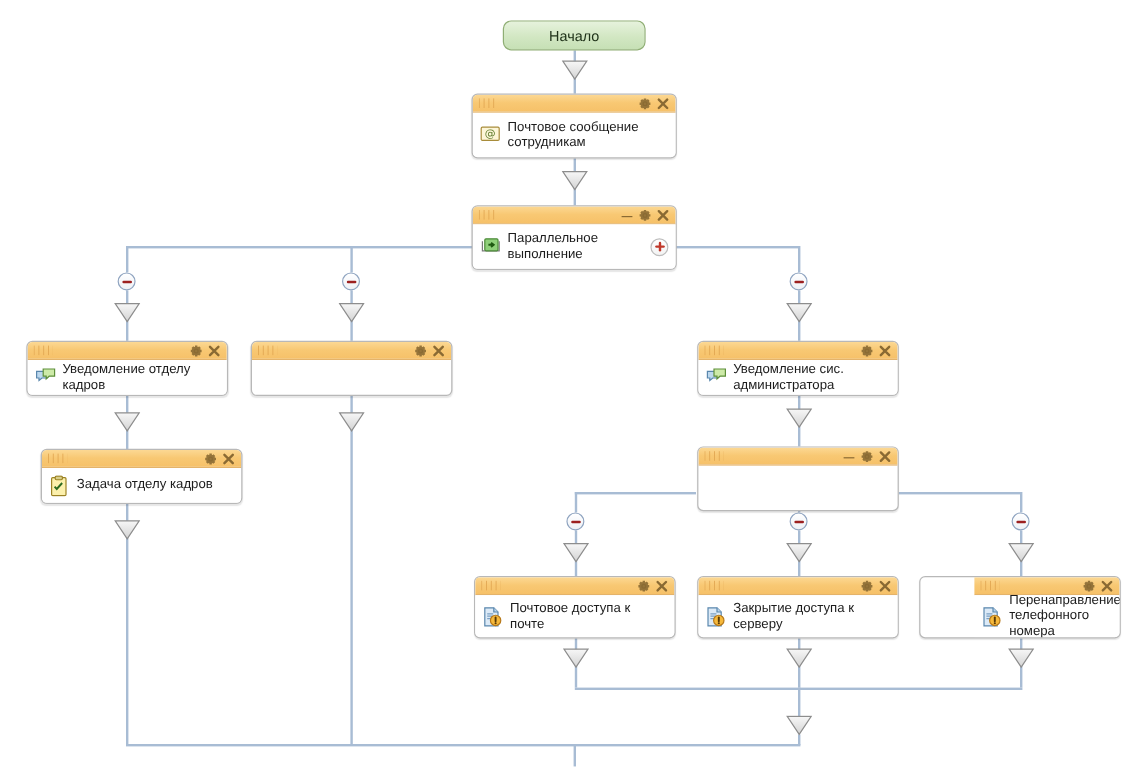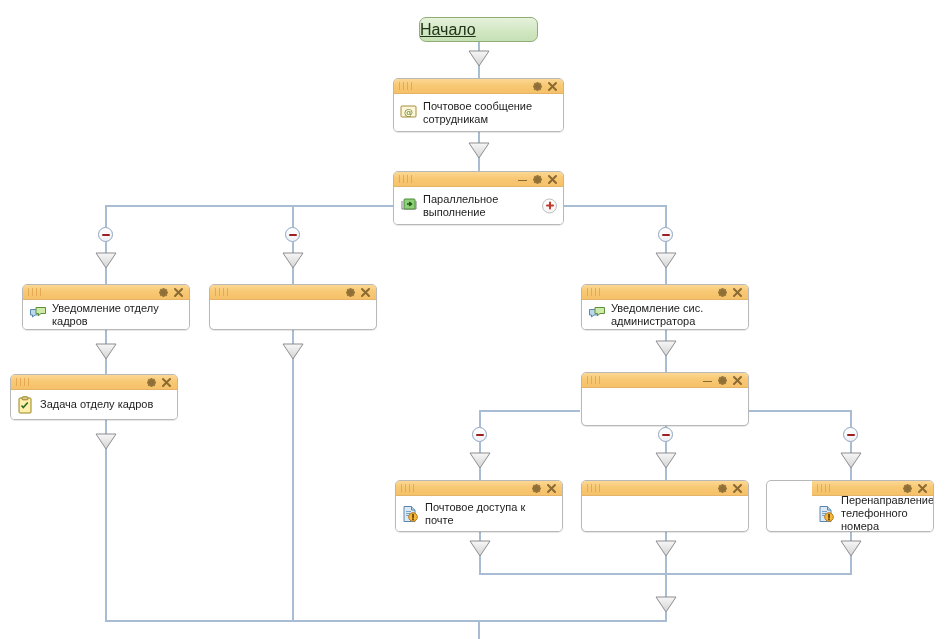--- a/index.html
+++ b/index.html
@@ -58,24 +58,23 @@
 
   
   .start-node {
     position: absolute;
     box-sizing: border-box;
     border: 1px solid #8fae74;
     border-radius: 7px;
     background: linear-gradient(#e6f2dc, #d2e7c3 55%, #c6e0b5);
     display: flex;
     align-items: center;
-    justify-content: flex-start;
-    font-size: 16px;
+    justify-content: center;
+    font-size: 12px;
     color: #20331a;
-    text-decoration: underline;
   }
 
   
   .node {
     position: absolute;
     box-sizing: border-box;
     border: 1px solid #b8b8b8;
     border-radius: 5px;
     background: #ffffff;
     box-shadow: 0 1px 1px rgba(0,0,0,0.10);
@@ -446,21 +445,21 @@
         <svg width="18" height="16" viewBox="0 0 18 16">
             <path d="M1.5 3.5h8.5v5.5H6l-2.5 2V9H1.5z" fill="#bcd8ee" stroke="#5a87ad"></path>
             <path d="M7 1.5h9.5v6H12l-2.5 2.2V7.5H7z" fill="#cdeaa8" stroke="#5e8f3a"></path>
           </svg>
       </span>
       <span class="label">Уведомление сис.
 администратора</span>
     </div>
   </div>
 
-  <div class="node" style="left:10px; top:374px; width:168px; height:46px;">
+  <div class="node" style="left:34px; top:374px; width:168px; height:46px;">
     <div class="titlebar">
       <span class="grip"></span>
       <span class="tb-spacer"></span>
       <span class="tb-btn">
         <svg width="11" height="11" viewBox="0 0 11 11">
             <path fill="#8a6a33" d="M5.5 3.4a2.1 2.1 0 1 0 0 4.2 2.1 2.1 0 0 0 0-4.2zm0 3.1a1 1 0 1 1 0-2 1 1 0 0 1 0 2z"></path>
             <path fill="#8a6a33" d="M10 4.5h-.9a3.7 3.7 0 0 0-.3-.8l.6-.6-1.5-1.5-.6.6a3.7 3.7 0 0 0-.8-.3V1H4.5v.9a3.7 3.7 0 0 0-.8.3l-.6-.6-1.5 1.5.6.6a3.7 3.7 0 0 0-.3.8H1v2h.9c.07.28.17.55.3.8l-.6.6 1.5 1.5.6-.6c.25.13.52.23.8.3V10h2v-.9c.28-.07.55-.17.8-.3l.6.6 1.5-1.5-.6-.6c.13-.25.23-.52.3-.8H10z" opacity=".9"></path>
           </svg>
       </span>
       <span class="tb-btn">
@@ -540,47 +539,61 @@
             <path fill="#8a6a33" d="M5.5 3.4a2.1 2.1 0 1 0 0 4.2 2.1 2.1 0 0 0 0-4.2zm0 3.1a1 1 0 1 1 0-2 1 1 0 0 1 0 2z"></path>
             <path fill="#8a6a33" d="M10 4.5h-.9a3.7 3.7 0 0 0-.3-.8l.6-.6-1.5-1.5-.6.6a3.7 3.7 0 0 0-.8-.3V1H4.5v.9a3.7 3.7 0 0 0-.8.3l-.6-.6-1.5 1.5.6.6a3.7 3.7 0 0 0-.3.8H1v2h.9c.07.28.17.55.3.8l-.6.6 1.5 1.5.6-.6c.25.13.52.23.8.3V10h2v-.9c.28-.07.55-.17.8-.3l.6.6 1.5-1.5-.6-.6c.13-.25.23-.52.3-.8H10z" opacity=".9"></path>
           </svg>
       </span>
       <span class="tb-btn">
         <svg width="11" height="11" viewBox="0 0 11 11">
             <path stroke="#8a6a33" stroke-width="2" stroke-linecap="round" d="M2 2 L9 9 M9 2 L2 9"></path>
           </svg>
       </span>
     </div>
-  </div>
-
-  <div class="node" style="left:766px; top:480px; width:168px; height:52px;padding-left:45px;">
-    <div class="titlebar">
-      <span class="grip"></span>
-      <span class="tb-spacer"></span>
-      <span class="tb-btn">
-        <svg width="11" height="11" viewBox="0 0 11 11">
-            <path fill="#8a6a33" d="M5.5 3.4a2.1 2.1 0 1 0 0 4.2 2.1 2.1 0 0 0 0-4.2zm0 3.1a1 1 0 1 1 0-2 1 1 0 0 1 0 2z"></path>
-            <path fill="#8a6a33" d="M10 4.5h-.9a3.7 3.7 0 0 0-.3-.8l.6-.6-1.5-1.5-.6.6a3.7 3.7 0 0 0-.8-.3V1H4.5v.9a3.7 3.7 0 0 0-.8.3l-.6-.6-1.5 1.5.6.6a3.7 3.7 0 0 0-.3.8H1v2h.9c.07.28.17.55.3.8l-.6.6 1.5 1.5.6-.6c.25.13.52.23.8.3V10h2v-.9c.28-.07.55-.17.8-.3l.6.6 1.5-1.5-.6-.6c.13-.25.23-.52.3-.8H10z" opacity=".9"></path>
-          </svg>
-      </span>
-      <span class="tb-btn">
-        <svg width="11" height="11" viewBox="0 0 11 11">
-            <path stroke="#8a6a33" stroke-width="2" stroke-linecap="round" d="M2 2 L9 9 M9 2 L2 9"></path>
-          </svg>
-      </span>
-    </div>
     <div class="body">
       <span class="icon">
         <svg width="17" height="18" viewBox="0 0 17 18">
             <path d="M2 1.5h7.5L13 5v11.5H2z" fill="#dceaf7" stroke="#5a87ad"></path>
             <path d="M9.5 1.5V5H13" fill="#b9d4ea" stroke="#5a87ad"></path>
             <path d="M4 6.5h5M4 8.5h5M4 10.5h3" stroke="#7aa0c4" stroke-width="1"></path>
             <circle cx="11" cy="12" r="4.3" fill="#f6b93b" stroke="#b7791a"></circle>
             <path d="M11 9.6v3.2" stroke="#5a3a05" stroke-width="1.6" stroke-linecap="round"></path>
             <circle cx="11" cy="14.4" r="0.9" fill="#5a3a05"></circle>
           </svg>
       </span>
+      <span class="label">Закрытие доступа к
+серверу</span>
+    </div>
+  </div>
+
+  <div class="node" style="left:766px; top:480px; width:168px; height:52px;padding-left:45px;">
+    <div class="titlebar">
+      <span class="grip"></span>
+      <span class="tb-spacer"></span>
+      <span class="tb-btn">
+        <svg width="11" height="11" viewBox="0 0 11 11">
+            <path fill="#8a6a33" d="M5.5 3.4a2.1 2.1 0 1 0 0 4.2 2.1 2.1 0 0 0 0-4.2zm0 3.1a1 1 0 1 1 0-2 1 1 0 0 1 0 2z"></path>
+            <path fill="#8a6a33" d="M10 4.5h-.9a3.7 3.7 0 0 0-.3-.8l.6-.6-1.5-1.5-.6.6a3.7 3.7 0 0 0-.8-.3V1H4.5v.9a3.7 3.7 0 0 0-.8.3l-.6-.6-1.5 1.5.6.6a3.7 3.7 0 0 0-.3.8H1v2h.9c.07.28.17.55.3.8l-.6.6 1.5 1.5.6-.6c.25.13.52.23.8.3V10h2v-.9c.28-.07.55-.17.8-.3l.6.6 1.5-1.5-.6-.6c.13-.25.23-.52.3-.8H10z" opacity=".9"></path>
+          </svg>
+      </span>
+      <span class="tb-btn">
+        <svg width="11" height="11" viewBox="0 0 11 11">
+            <path stroke="#8a6a33" stroke-width="2" stroke-linecap="round" d="M2 2 L9 9 M9 2 L2 9"></path>
+          </svg>
+      </span>
+    </div>
+    <div class="body">
+      <span class="icon">
+        <svg width="17" height="18" viewBox="0 0 17 18">
+            <path d="M2 1.5h7.5L13 5v11.5H2z" fill="#dceaf7" stroke="#5a87ad"></path>
+            <path d="M9.5 1.5V5H13" fill="#b9d4ea" stroke="#5a87ad"></path>
+            <path d="M4 6.5h5M4 8.5h5M4 10.5h3" stroke="#7aa0c4" stroke-width="1"></path>
+            <circle cx="11" cy="12" r="4.3" fill="#f6b93b" stroke="#b7791a"></circle>
+            <path d="M11 9.6v3.2" stroke="#5a3a05" stroke-width="1.6" stroke-linecap="round"></path>
+            <circle cx="11" cy="14.4" r="0.9" fill="#5a3a05"></circle>
+          </svg>
+      </span>
       <span class="label">Перенаправление
 телефонного номера</span>
     </div>
   </div>
 
 </div>
 
 </body></html>

